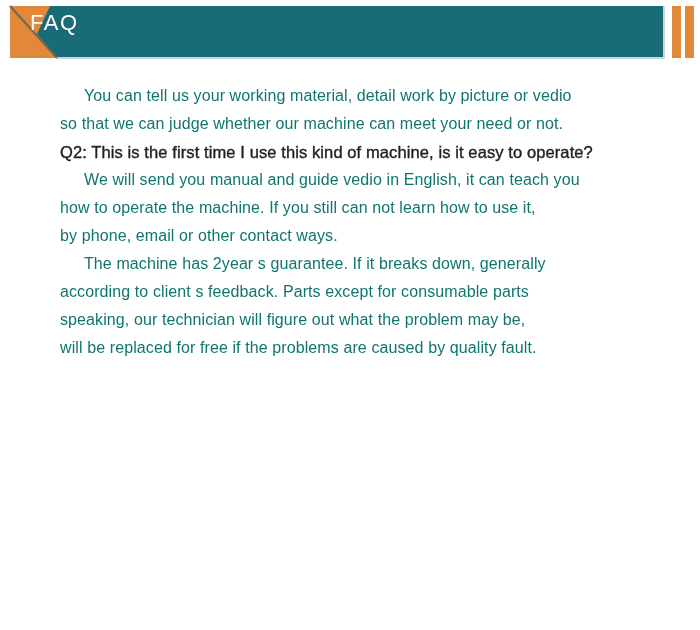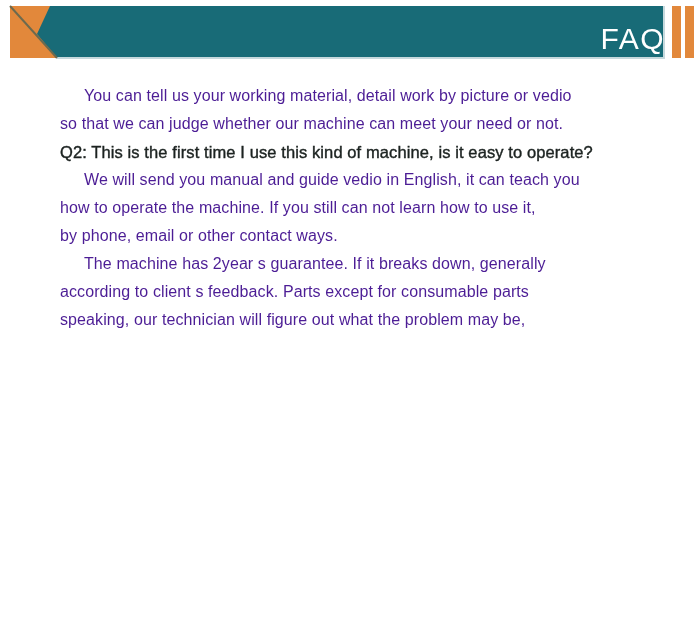--- a/index.html
+++ b/index.html
@@ -14,46 +14,46 @@
   }
   
   .header {
     position: relative;
     width: 700px;
     height: 62px;
   }
   .header svg { position: absolute; top: 0; left: 0; display: block; }
   .header-title {
     position: absolute;
-    top: 20px;
+    top: 4px;
     left: 30px;
     width: 635px;
-    text-align: right;
+    text-align: left;
     color: #ffffff;
-    font-size: 30px;
+    font-size: 22px;
     letter-spacing: 1.5px;
     line-height: 38px;
     font-weight: 400;
   }
   
   .content {
     padding: 20px 28px 0 60px;
   }
   .qa-block { }
   .qa-block:first-child { margin-top: 0; }
   .question {
     color: #1c2321;
     font-size: 16.5px;
     line-height: 28px;
     white-space: nowrap;
     letter-spacing: 0.1px;
     -webkit-text-stroke: 0.4px #1c2321;
   }
   .answer-line {
-    color: #4c1d95;
+    color: #0f766e;
     font-size: 16px;
     line-height: 28px;
     white-space: nowrap;
     letter-spacing: 0.1px;
   }
   .indent { padding-left: 24px; }
 </style>
 </head>
 <body>
 
@@ -88,16 +88,17 @@
       <div class="answer-line indent">We will send you manual and guide vedio in English, it can teach you</div>
       <div class="answer-line">how to operate the machine. If you still can not learn how to use it,</div>
       <div class="answer-line">by phone, email or other contact ways.</div>
     </div>
 
 
     <div class="qa-block">
       <div class="answer-line indent">The machine has 2year s guarantee. If it breaks down, generally</div>
       <div class="answer-line">according to client s feedback. Parts except for consumable parts</div>
       <div class="answer-line">speaking, our technician will figure out what the problem may be,</div>
+      <div class="answer-line">will be replaced for free if the problems are caused by quality fault.</div>
     </div>
 
   </div>
 </div>
 
 </body></html>

